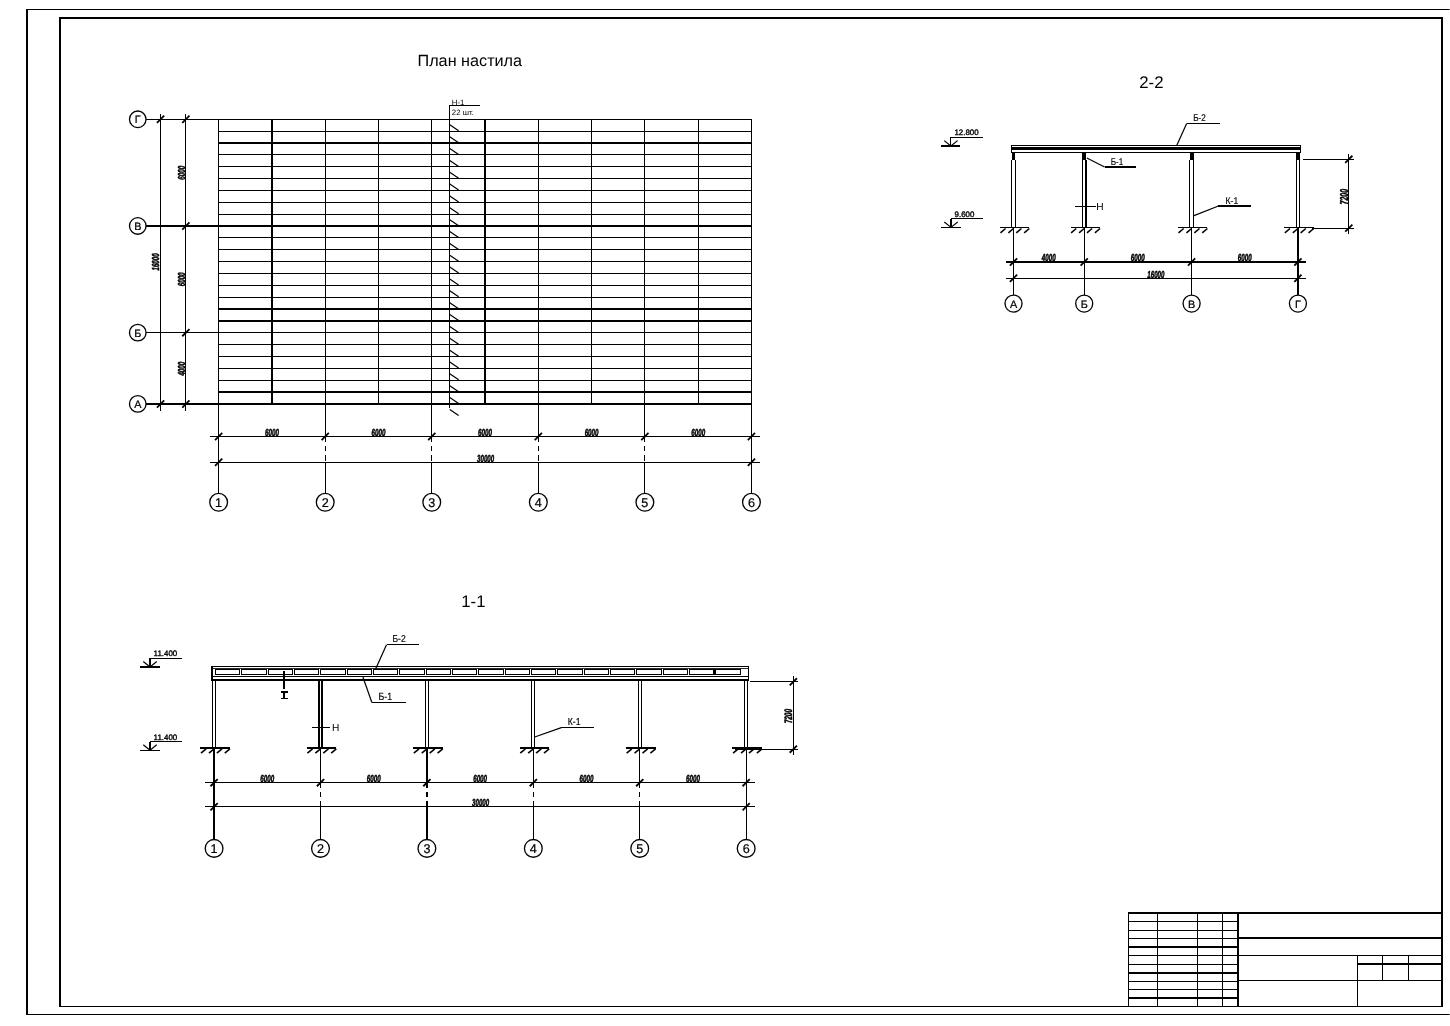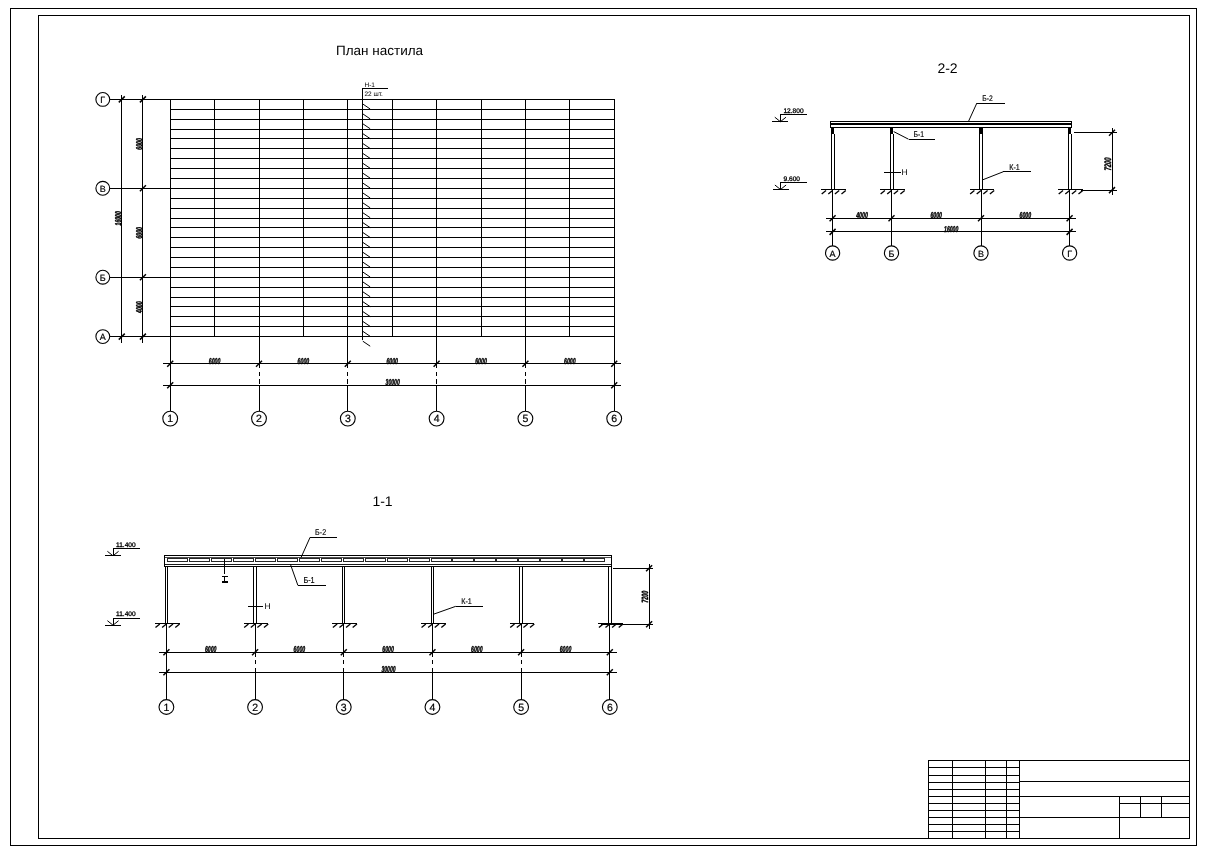--- a/index.html
+++ b/index.html
@@ -1,14 +1,14 @@
 <!DOCTYPE html>
 <html><head><meta charset="utf-8"><style>
 html,body{margin:0;padding:0;background:#fff;}
-#wrap{filter:grayscale(1);}
+#wrap{filter:grayscale(1);padding-left:12px;}
 svg{display:block;font-family:"Liberation Sans", sans-serif;fill:#000;text-rendering:geometricPrecision;}
 </style></head><body>
 <div id="wrap">
 <svg width="1208" height="855" viewBox="0 0 1208 855">
 <rect x="0" y="0" width="1208" height="855" fill="#fff"></rect>
 
 <rect x="10.5" y="8.2" width="1186.3" height="837.2" fill="none" stroke="#000" stroke-width="1.0" shape-rendering="crispEdges"></rect>
 
 <rect x="38.2" y="15.2" width="1151.3" height="823.6" fill="none" stroke="#000" stroke-width="1.4" shape-rendering="crispEdges"></rect>
 

